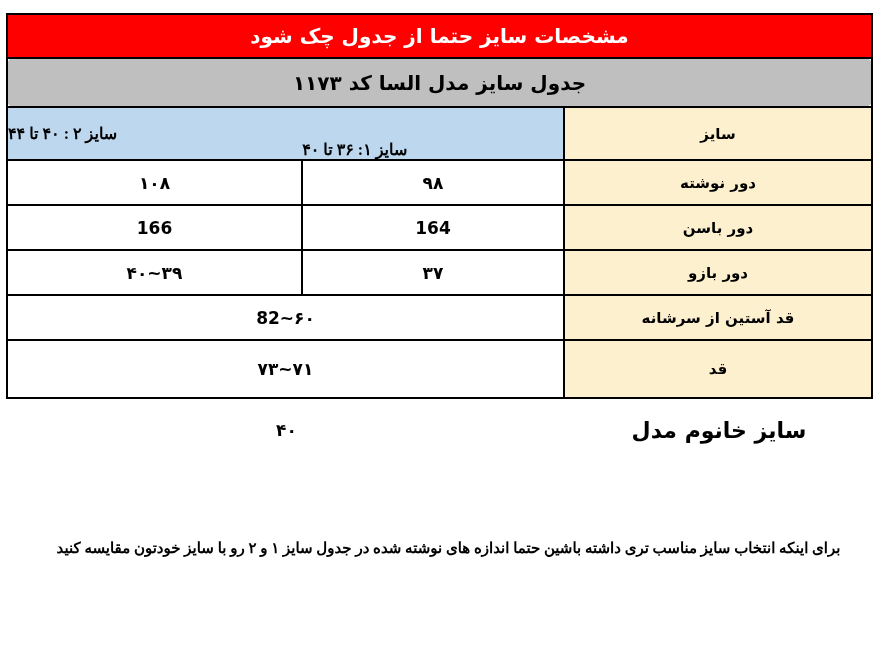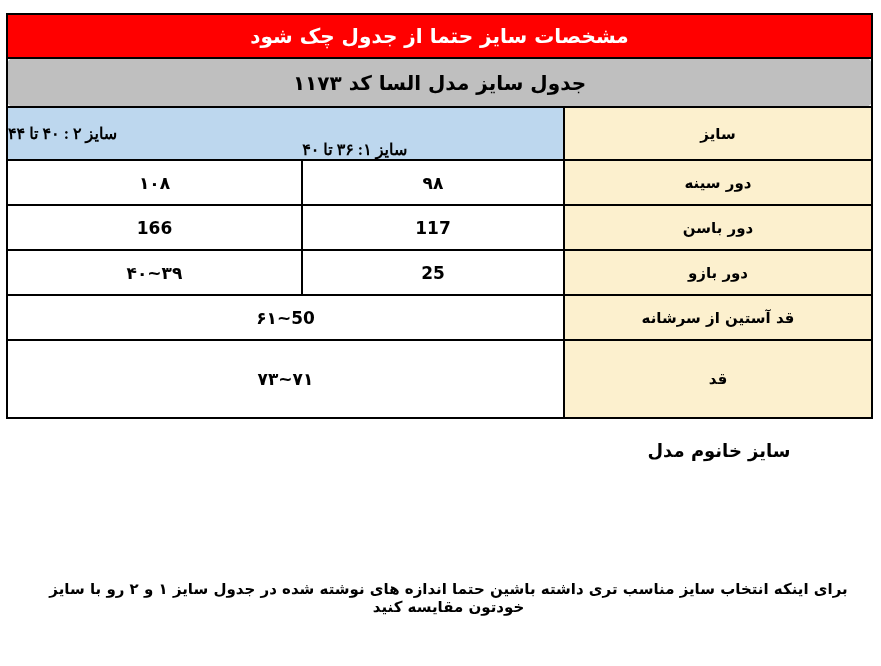--- a/index.html
+++ b/index.html
@@ -64,47 +64,48 @@
   }
   .blue-split .half{display:block;text-align:left;font-family:Liberation Serif, serif;}
   .blue-split .half-size1{flex:0 0 47%;margin-top:32px;}
   .blue-split .half-size2{flex:1;}
 
   td.data-cell{
     background:#ffffff;
     font-size:17px;
     height:45px;
   }
-  tr.last-row td{height:78px;margin-left:36px;}
+  tr.last-row td{height:58px;margin-left:36px;}
 
   
   .model-info{margin-top:14px;}
   .model-row{
     display:flex;
     width:865px;
     align-items:center;
     height:34px;
     margin-bottom:22px;
   }
   .model-row .mi-label{
     flex:0 0 308px;
     text-align:center;
-    font-size:18px;
+    font-size:22px;
   }
   .model-row .mi-value{
     flex:1;
     text-align:center;
     font-size:17px;
   }
 
   .note{
-    margin-top:57px;
+    margin-top:36px;
     width:100%;
     text-align:center;
     font-size:15px;
+    font-family:Liberation Serif, serif;
   }
 </style>
 </head>
 <body>
 
 <div class="sheet">
 
   <table class="size-table">
     <colgroup>
       <col class="c-label">
@@ -121,48 +122,49 @@
       <tr>
         <td class="label-cell">سایز</td>
         <td colspan="2" class="blue-cell">
           <div class="blue-split">
             <span class="half half-size1">سایز ۱: ۳۶ تا ۴۰</span>
             <span class="half half-size2">سایز ۲ : ۴۰ تا ۴۴</span>
           </div>
         </td>
       </tr>
       <tr>
-        <td class="label-cell">دور سینه</td>
+        <td class="label-cell">دور نوشته</td>
         <td class="data-cell">۹۸</td>
         <td class="data-cell">۱۰۸</td>
       </tr>
       <tr>
         <td class="label-cell">دور باسن</td>
-        <td class="data-cell">117</td>
+        <td class="data-cell">164</td>
         <td class="data-cell">166</td>
       </tr>
       <tr>
         <td class="label-cell">دور بازو</td>
-        <td class="data-cell">25</td>
+        <td class="data-cell">۳۷</td>
         <td class="data-cell">۳۹~۴۰</td>
       </tr>
       <tr>
         <td class="label-cell">قد آستین از سرشانه</td>
-        <td colspan="2" class="data-cell">50~۶۱</td>
+        <td colspan="2" class="data-cell">۶۰~82</td>
       </tr>
       <tr class="last-row">
         <td class="label-cell">قد</td>
         <td colspan="2" class="data-cell">۷۱~۷۳</td>
       </tr>
     </tbody>
   </table>
 
   <div class="model-info">
     <div class="model-row">
       <span class="mi-label">سایز خانوم مدل</span>
+      <span class="mi-value">۴۰</span>
     </div>
     <div class="model-row">
     </div>
   </div>
 
   <p class="note">برای اینکه انتخاب سایز مناسب تری داشته باشین حتما اندازه های نوشته شده در جدول سایز ۱ و ۲ رو با سایز خودتون مقایسه کنید</p>
 
 </div>
 
 </body></html>

